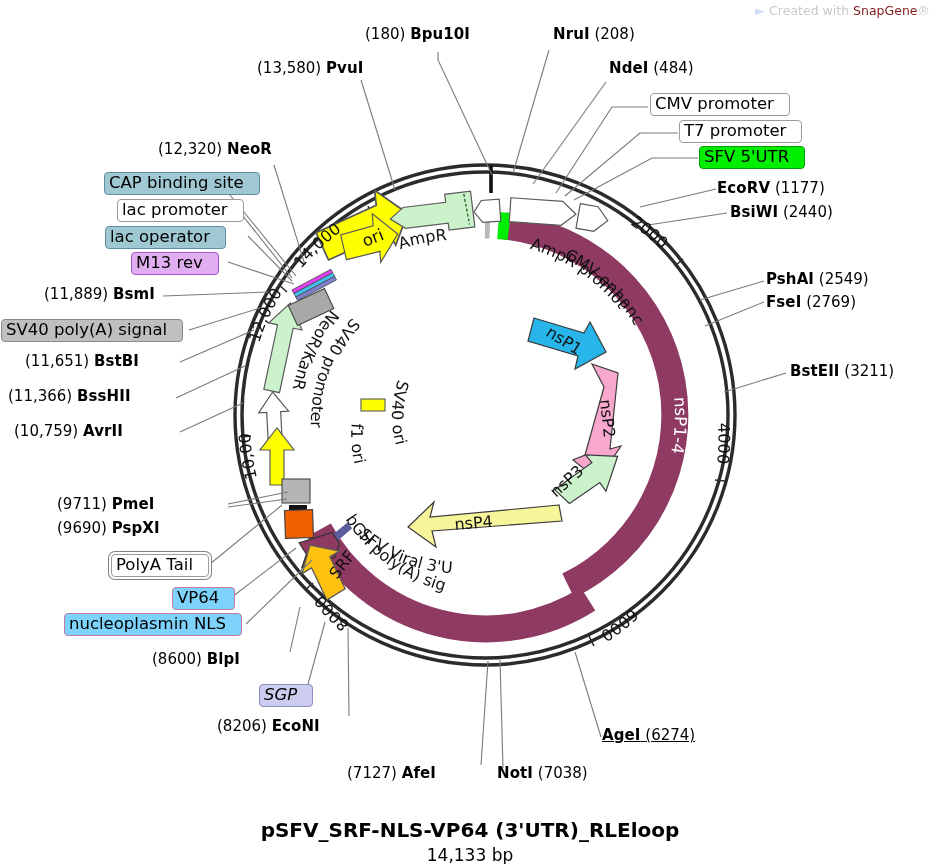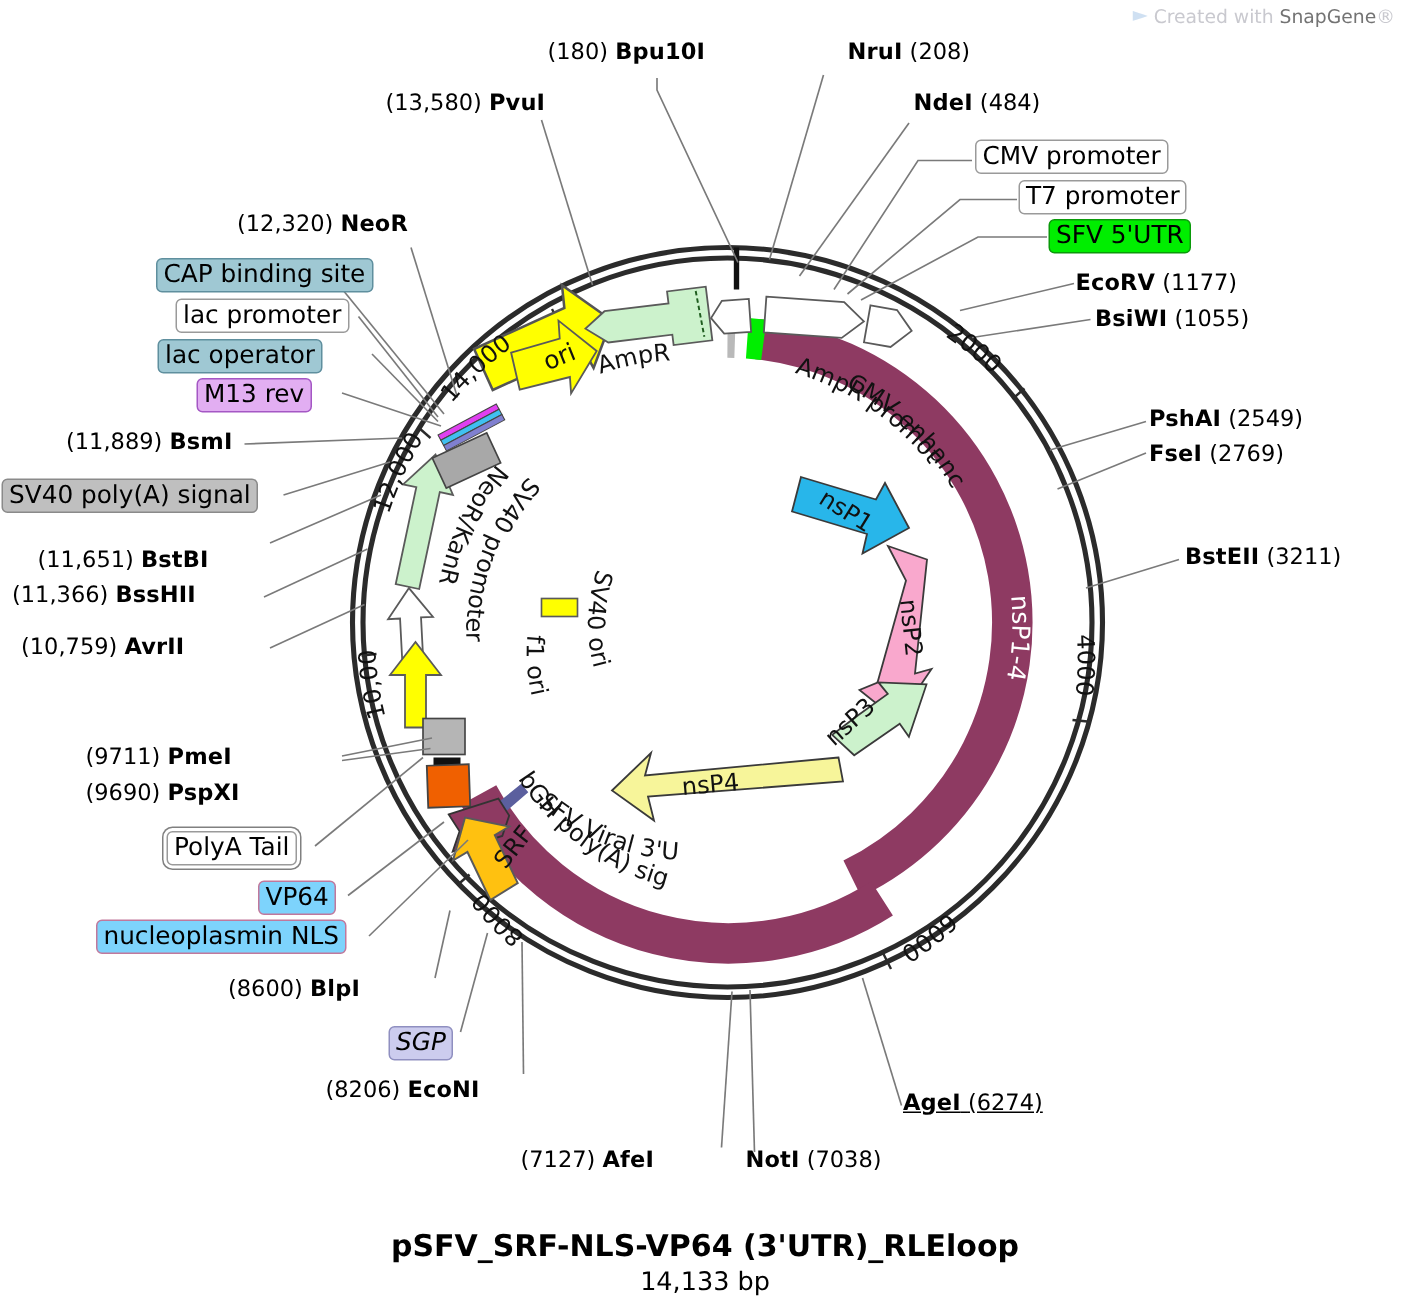--- a/index.html
+++ b/index.html
@@ -17,21 +17,21 @@
   
   .lbl{position:absolute;white-space:nowrap;line-height:1;}
 
   .enz{font-size:15px;}
   .enz .nm{font-weight:bold;letter-spacing:.1px;}
   .enz .ps{font-weight:normal;}
 
   .ftbox{
     position:absolute;white-space:nowrap;
     font-size:16.5px;
-    padding:1px 4px 2px 4px;
+    padding:1px 15px 2px 4px;
     border:1px solid #808080;
     border-radius:4px;
     background:#ffffff;
     line-height:1.12;
   }
   .ftbox.cyan{background:#9fc8d3;border-color:#5f8f9e;}
   .ftbox.white{background:#ffffff;border-color:#9a9a9a;}
   .ftbox.violet{background:#e2aef2;border-color:#a457c4;}
   .ftbox.grey{background:#bfbfbf;border-color:#8a8a8a;}
   .ftbox.pinkish{background:#7dd3fc;border-color:#c1789c;}
@@ -45,21 +45,21 @@
   }
   #bp{
     position:absolute;left:0;right:0;text-align:center;
     font-size:17px;
   }
   #watermark{
     position:absolute;right:10px;top:3px;
     font-size:12.5px;color:#c9c9cf;white-space:nowrap;
     display:flex;align-items:center;gap:4px;
   }
-  #watermark .wbrand{color:#737373;}
+  #watermark .wbrand{color:#7f1d1d;}
   #watermark .wlogo{color:#cfe0f2;font-size:13px;}
 </style>
 </head>
 <body>
 
 <div id="stage">
 
   <div id="watermark">
     <span class="wlogo">►</span>
     <span><span>Created with </span><span class="wbrand">SnapGene</span><span>®</span></span>
@@ -245,21 +245,21 @@
     <text x="600" y="400" fill="#111" font-size="16" transform="rotate(84 600 400)">nsP2</text>
     <text x="556" y="498" fill="#111" font-size="16" transform="rotate(-42 556 498)">nsP3</text>
     <text x="455" y="530" fill="#111" font-size="16" transform="rotate(-5 455 530)">nsP4</text>
     <text x="337" y="580" fill="#111" font-size="16" transform="rotate(-52 337 580)">SRF</text>
   </svg>
 
   <div class="lbl enz" style="left:365px;top:27px;">
     <span class="ps">(180)</span>
     <span class="nm">Bpu10I</span>
   </div>
-  <div class="lbl enz" style="left:565px;top:27px;text-align:center;">
+  <div class="lbl enz" style="left:553px;top:27px;text-align:center;">
     <span class="nm">NruI</span>
     <span class="ps">(208)</span>
   </div>
   <div class="lbl enz" style="left:609px;top:61px;">
     <span class="nm">NdeI</span>
     <span class="ps">(484)</span>
   </div>
   <div class="lbl enz" style="left:257px;top:61px;">
     <span class="ps">(13,580)</span>
     <span class="nm">PvuI</span>
@@ -268,21 +268,21 @@
     <span class="ps">(12,320)</span>
     <span class="nm">NeoR</span>
   </div>
 
   <div class="lbl enz" style="left:717px;top:181px;">
     <span class="nm">EcoRV</span>
     <span class="ps">(1177)</span>
   </div>
   <div class="lbl enz" style="left:730px;top:205px;">
     <span class="nm">BsiWI</span>
-    <span class="ps">(1055)</span>
+    <span class="ps">(2440)</span>
   </div>
   <div class="lbl enz" style="left:766px;top:272px;">
     <span class="nm">PshAI</span>
     <span class="ps">(2549)</span>
   </div>
   <div class="lbl enz" style="left:766px;top:295px;">
     <span class="nm">FseI</span>
     <span class="ps">(2769)</span>
   </div>
   <div class="lbl enz" style="left:790px;top:364px;">
@@ -320,21 +320,21 @@
     <span class="nm">PspXI</span>
   </div>
   <div class="lbl enz" style="left:14px;top:424px;">
     <span class="ps">(10,759)</span>
     <span class="nm">AvrII</span>
   </div>
   <div class="lbl enz" style="left:8px;top:389px;">
     <span class="ps">(11,366)</span>
     <span class="nm">BssHII</span>
   </div>
-  <div class="lbl enz" style="left:25px;top:354px;margin-top:12px;">
+  <div class="lbl enz" style="left:25px;top:354px;">
     <span class="ps">(11,651)</span>
     <span class="nm">BstBI</span>
   </div>
   <div class="lbl enz" style="left:44px;top:287px;">
     <span class="ps">(11,889)</span>
     <span class="nm">BsmI</span>
   </div>
 
   <div class="ftbox cyan" style="left:104px;top:172px;">CAP binding site</div>
   <div class="ftbox white" style="left:117px;top:199px;">lac promoter</div>

